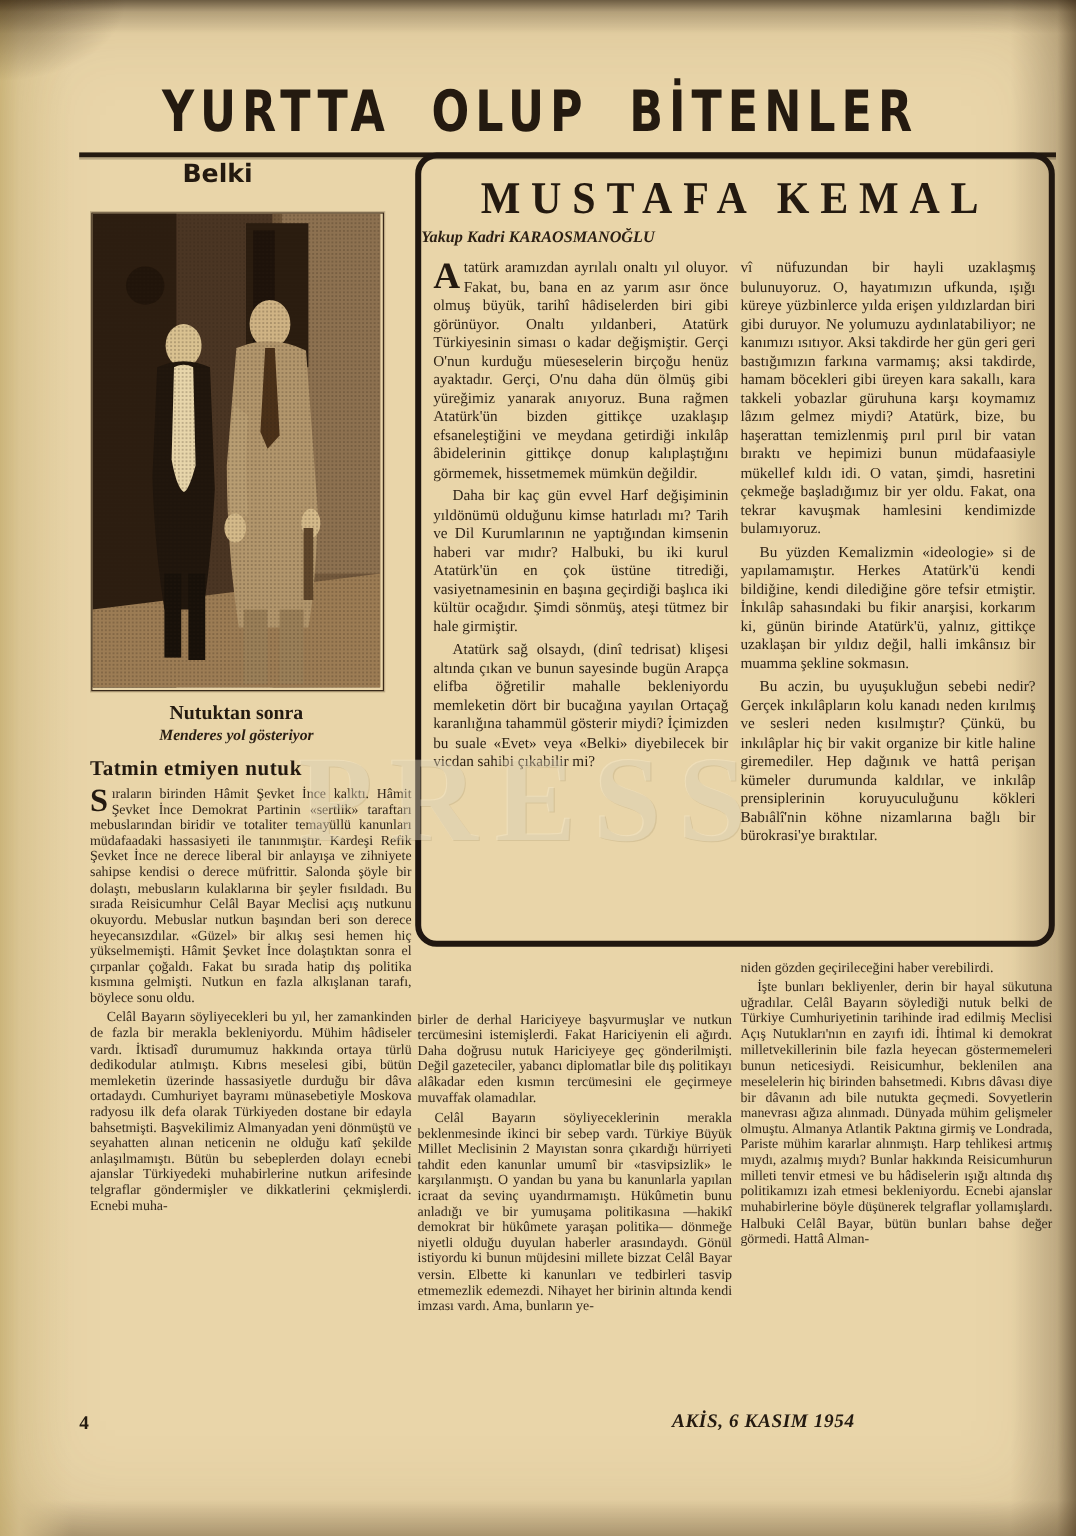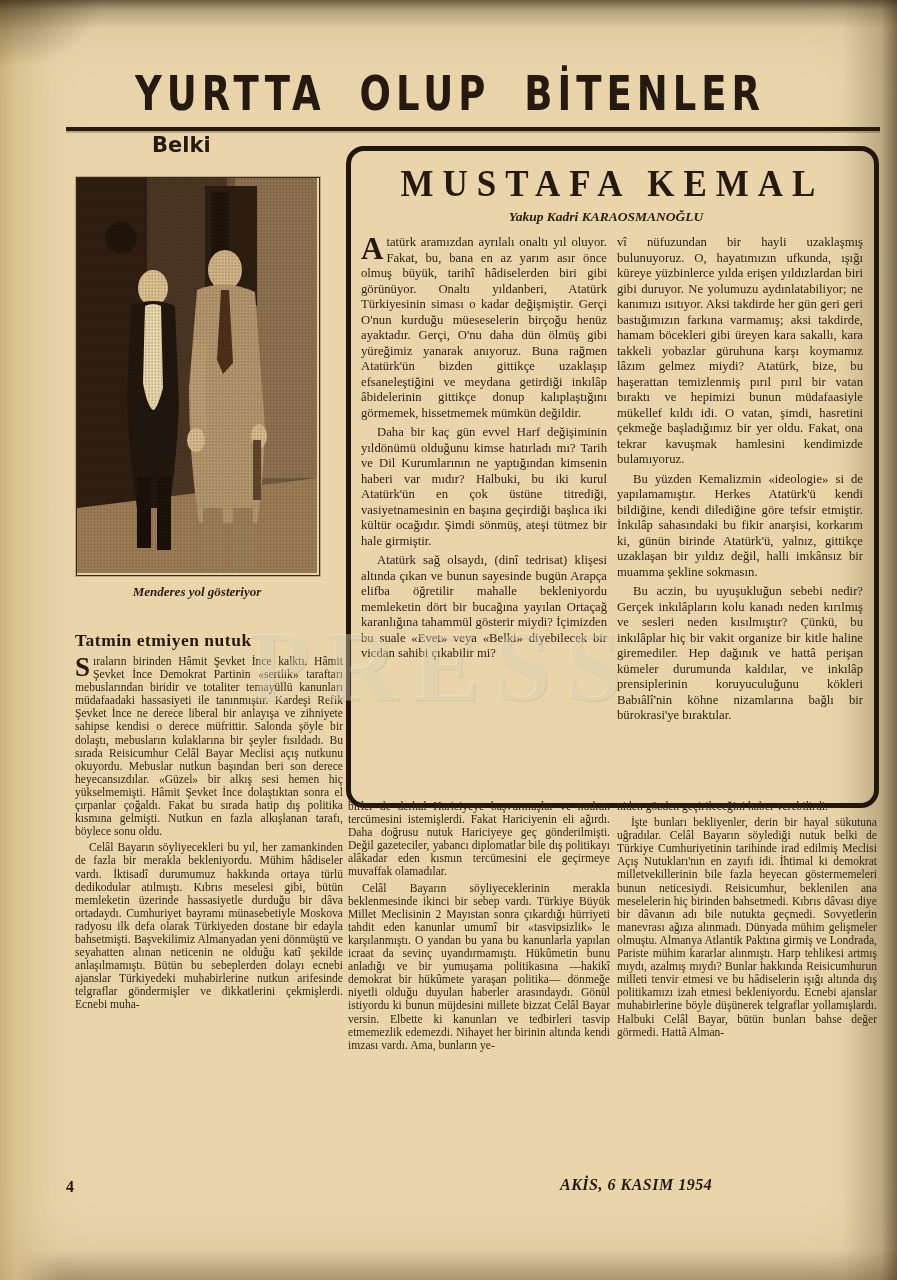--- a/index.html
+++ b/index.html
@@ -38,36 +38,36 @@
   .caption-i{font-style:italic;font-weight:bold;font-size:13px;color:#2c2014;}
   
   .smalltext p{margin:0 0 3px 0;font-size:11.6px;line-height:13.1px;text-align:justify;
     color:#32261b;}
   .smalltext p.indent{text-indent:14px;}
   .left-article{position:absolute;top:630px;left:75px;width:268px;height:540px;overflow:hidden;}
   .left-article h3{margin:0 0 4px 0;font-size:17.5px;letter-spacing:.5px;color:#241a10;
     font-family:"Liberation Serif",serif;}
   .dropcap{float:left;font-weight:bold;font-size:27px;line-height:22px;padding:1px 3px 0 0;color:#241a10;}
   
-  .feature-box{position:absolute;top:146px;left:346px;width:523px;height:652px;
+  .feature-box{position:absolute;top:127px;left:346px;width:523px;height:652px;
     border:5px solid #201710;border-radius:18px;}
   .box-title{margin-top:12px;text-align:center;font-weight:bold;font-size:35px;
     letter-spacing:9px;color:#241a10;transform:scaleY(1.08);transform-origin:top center;
     white-space:nowrap;}
-  .box-byline{text-align:center;padding-right:13px;margin-top:6px;
+  .box-byline{text-align:left;padding-right:13px;margin-top:6px;
     font-style:italic;font-weight:bold;font-size:13.5px;color:#2c2014;}
   .box-col{position:absolute;top:84px;width:246px;height:556px;overflow:hidden;}
   .box-col p{margin:0 0 4px 0;font-size:12.7px;line-height:15.5px;text-align:justify;color:#2f2317;}
   .box-col p.indent{text-indent:16px;}
   .box-col .dropcap{font-size:31px;line-height:26px;}
   .box-col1{left:10px;}
   .box-col2{left:266px;}
   
   .cont-col{position:absolute;top:800px;width:262px;height:368px;overflow:hidden;}
-  .cont-mid{left:348px;}
+  .cont-mid{left:348px;margin-top:43px;}
   .cont-right{left:617px;width:260px;}
   
   .page-number{position:absolute;left:66px;top:1178px;font-weight:bold;font-size:16px;color:#241a10;}
   .footer-journal{position:absolute;left:560px;top:1176px;width:318px;text-align:left;
     font-weight:bold;font-style:italic;font-size:16px;letter-spacing:.5px;color:#241a10;}
   
   .watermark{position:absolute;top:608px;left:248px;z-index:5;pointer-events:none;
     font-family:"Liberation Serif",serif;font-weight:bold;font-size:102px;letter-spacing:14px;
     color:rgba(248,240,218,.34);text-shadow:1px 1px 0 rgba(90,70,40,.12);}
 </style>
@@ -114,20 +114,21 @@
       <rect x="126" y="330" width="20" height="62" fill="#9a7f58"></rect>
       <rect x="156" y="330" width="20" height="62" fill="#9a7f58"></rect>
       <ellipse cx="119" cy="262" rx="9" ry="12" fill="#d4ba8a"></ellipse>
       <ellipse cx="182" cy="258" rx="8" ry="12" fill="#d4ba8a"></ellipse>
       <rect x="176" y="262" width="8" height="60" fill="#5e452a"></rect>
       <rect width="240" height="395" fill="url(#halftone)"></rect>
     </svg>
   </div>
 
   <div class="caption">
+    <div class="caption-b">Nutuktan sonra</div>
     <div class="caption-i">Menderes yol gösteriyor</div>
   </div>
 
   <div class="left-article smalltext">
     <h3>Tatmin etmiyen nutuk</h3>
     <p><span class="dropcap">S</span><span>ıraların birinden Hâmit Şevket İnce kalktı. Hâmit Şevket İnce Demokrat Partinin «sertlik» taraftarı mebuslarından biridir ve totaliter temayüllü kanunları müdafaadaki hassasiyeti ile tanınmıştır. Kardeşi Refik Şevket İnce ne derece liberal bir anlayışa ve zihniyete sahipse kendisi o derece müfrittir. Salonda şöyle bir dolaştı, mebusların kulaklarına bir şeyler fısıldadı. Bu sırada Reisicumhur Celâl Bayar Meclisi açış nutkunu okuyordu. Mebuslar nutkun başından beri son derece heyecansızdılar. «Güzel» bir alkış sesi hemen hiç yükselmemişti. Hâmit Şevket İnce dolaştıktan sonra el çırpanlar çoğaldı. Fakat bu sırada hatip dış politika kısmına gelmişti. Nutkun en fazla alkışlanan tarafı, böylece sonu oldu.</span></p>
     <p class="indent">Celâl Bayarın söyliyecekleri bu yıl, her zamankinden de fazla bir merakla bekleniyordu. Mühim hâdiseler vardı. İktisadî durumumuz hakkında ortaya türlü dedikodular atılmıştı. Kıbrıs meselesi gibi, bütün memleketin üzerinde hassasiyetle durduğu bir dâva ortadaydı. Cumhuriyet bayramı münasebetiyle Moskova radyosu ilk defa olarak Türkiyeden dostane bir edayla bahsetmişti. Başvekilimiz Almanyadan yeni dönmüştü ve seyahatten alınan neticenin ne olduğu katî şekilde anlaşılmamıştı. Bütün bu sebeplerden dolayı ecnebi ajanslar Türkiyedeki muhabirlerine nutkun arifesinde telgraflar göndermişler ve dikkatlerini çekmişlerdi. Ecnebi muha-</p>
   </div>
 
   <div class="feature-box">

